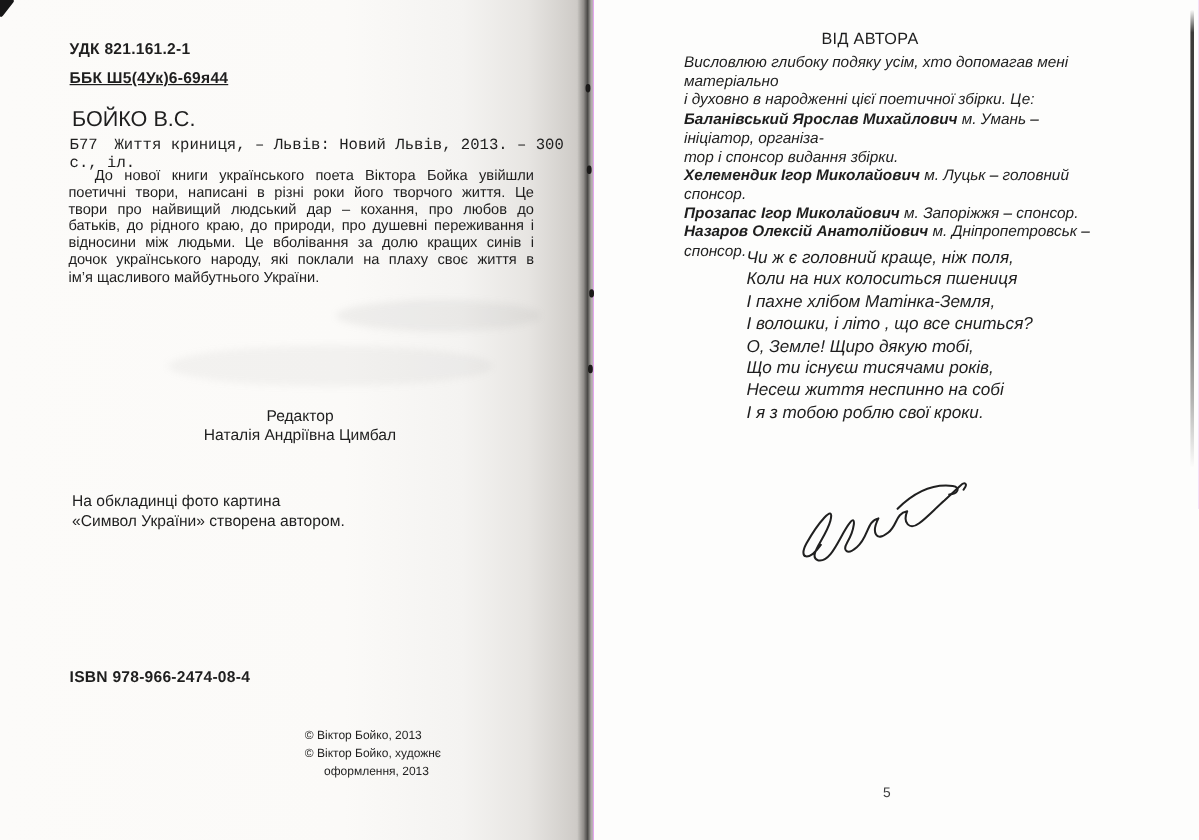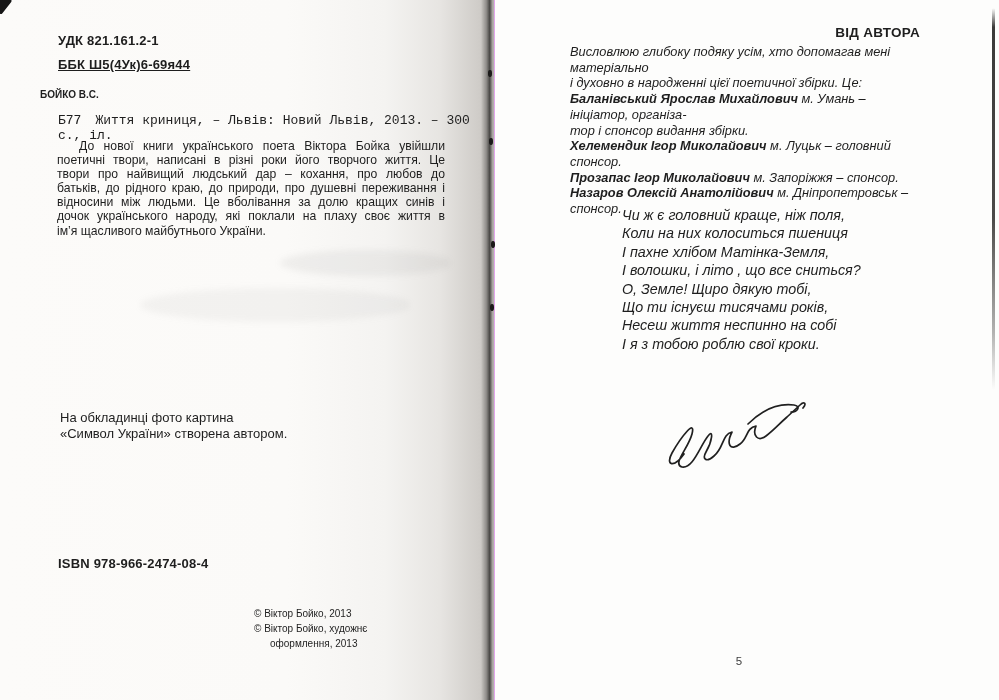--- a/index.html
+++ b/index.html
@@ -12,21 +12,21 @@
 
   
   .page-left {
     position:absolute; left:0; top:0; width:494px; height:700px;
     background:linear-gradient(90deg,#fcfbf9 0%,#fbfaf8 58%,#f4f3f1 78%,#e7e5e2 89%,#cfccc8 97%,#ب 100%);
     background:linear-gradient(90deg,#fcfbf9 0%,#fbfaf8 58%,#f4f3f1 78%,#e7e5e2 89%,#cfccc8 97%,#beb bb7 100%);
     background:linear-gradient(90deg,#fcfbf9 0%,#fbfaf8 58%,#f4f3f1 78%,#e7e5e2 89%,#cfccc8 97%,#bebbb7 100%);
   }
   .udc  { left:58px; top:33px;  font-size:13px; font-weight:700; letter-spacing:.2px; }
   .bbk  { left:58px; top:57px;  font-size:13px; font-weight:700; letter-spacing:.2px;text-decoration:underline; }
-  .authr{ left:40px; top:89px;  font-size:10px; font-weight:700; }
+  .authr{ left:60px; top:89px;  font-size:18px; font-weight:400; }
   .catlg{ left:58px; top:113px; font-size:13px;font-family:Liberation Mono, monospace; }
   .catlg .idx { margin-right:14px; }
   .annot{ left:57px; top:139px; width:388px; font-size:12.2px; line-height:14.1px; }
   .ann-line { text-align:justify; text-align-last:justify; }
   .ann-line.first { padding-left:22px; }
   .ann-line.last  { text-align-last:left; }
   .editor { left:60px; top:339px; width:380px; text-align:center; font-size:13px; line-height:15.5px; }
   .covernote { left:60px; top:410px; width:380px; text-align:left; font-size:13px; line-height:15.5px; }
   .isbn { left:58px; top:556px; font-size:13px; font-weight:700; letter-spacing:.2px; }
   .copyright { left:254px; top:585px; font-size:10px; line-height:15.2px;margin-top:21px; }
@@ -36,21 +36,21 @@
   .gutter-line {
     position:absolute; left:481px; top:0; width:15px; height:700px;
     background:linear-gradient(90deg, rgba(90,88,85,0) 0%, rgba(80,78,75,.45) 35%,
                 rgba(38,37,35,.78) 58%, rgba(130,128,124,.28) 78%, rgba(255,255,255,0) 100%);
     filter:blur(.4px);
   }
   .speck { position:absolute; width:4px; height:7px; background:#1b1a19; border-radius:45%; filter:blur(.4px); }
 
   
   .page-right { position:absolute; left:495px; top:0; width:504px; height:700px; background:#fdfdfc; }
-  .rp-head { left:530px; top:25px; width:390px; text-align:right; font-size:13.5px; font-weight:700; letter-spacing:.3px; }
+  .rp-head { left:530px; top:25px; width:390px; text-align:center; font-size:13.5px; font-weight:400; letter-spacing:.3px; }
   .rp-body { left:570px; top:44px; width:352px; font-size:12.8px; line-height:15.7px; font-style:italic; }
   .rp-body .b { font-weight:700; }
   .poem { left:622px; top:206px; font-size:14.3px; line-height:18.4px; font-style:italic; }
   .poem .stanza2 { }
   .pagenum { left:728px; top:655px; width:22px; text-align:center; font-size:11.5px; color:#3c3c3c; }
   .sig { left:660px; top:394px; }
 
   
   .corner-mark {
     position:absolute; left:-4px; top:-5px; width:12px; height:18px;
@@ -83,20 +83,24 @@
     <div class="abs annot">
       <div class="ann-line first">До нової книги українського поета Віктора Бойка увійшли</div>
       <div class="ann-line">поетичні твори, написані в різні роки його творчого життя. Це</div>
       <div class="ann-line">твори про найвищий людський дар – кохання, про любов до</div>
       <div class="ann-line">батьків, до рідного краю, до природи, про душевні переживання і</div>
       <div class="ann-line">відносини між людьми. Це вболівання за долю кращих синів і</div>
       <div class="ann-line">дочок українського народу, які поклали на плаху своє життя в</div>
       <div class="ann-line last">ім’я щасливого майбутнього України.</div>
     </div>
 
+    <div class="abs editor">
+      <div>Редактор</div>
+      <div>Наталія Андріївна Цимбал</div>
+    </div>
 
     <div class="abs covernote">
       <div>На обкладинці фото картина</div>
       <div>«Символ України» створена автором.</div>
     </div>
 
     <div class="abs isbn">ISBN 978-966-2474-08-4</div>
 
     <div class="abs copyright">
       <div>© Віктор Бойко, 2013</div>

